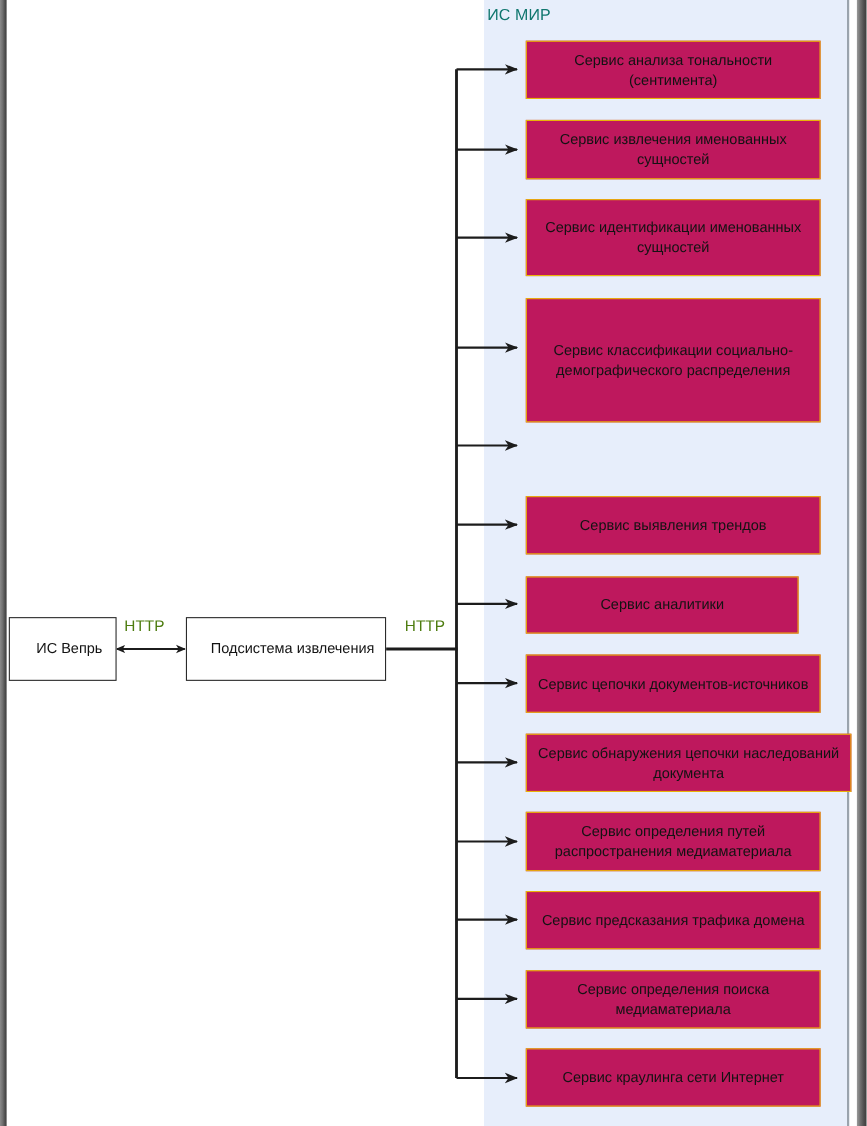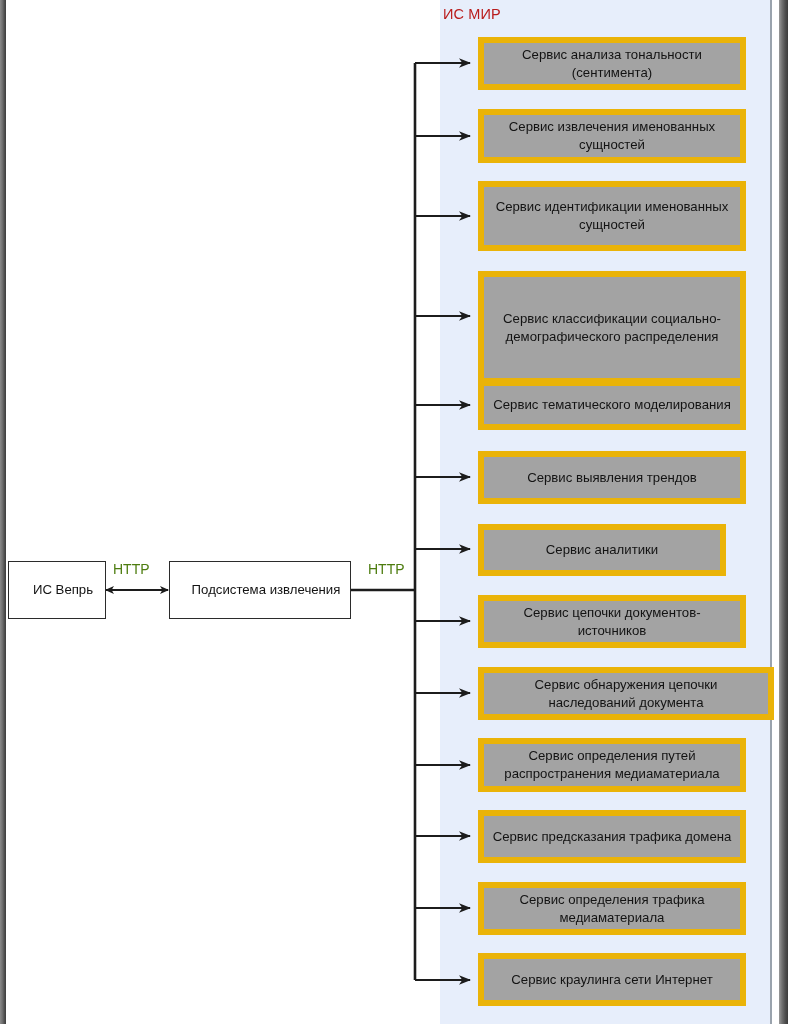--- a/index.html
+++ b/index.html
@@ -40,31 +40,31 @@
     height: 1024px;
     background: #e7eefb;
     border-right: 2px solid #9aa3ad;
     box-sizing: border-box;
   }
   .group-title {
     position: absolute;
     left: 443px;
     top: 6px;
     font-size: 14.5px;
-    color: #b91c1c;
+    color: #0f766e;
     letter-spacing: .1px;
     white-space: nowrap;
   }
 
   
   .box {
     position: absolute;
     box-sizing: border-box;
-    background: #a3a3a3;
-    border: 6px solid #eab308;
+    background: #be185d;
+    border: 1px solid #eab308;
     display: flex;
     align-items: center;
     justify-content: center;
     text-align: center;
     font-size: 13.2px;
     line-height: 1.35;
     color: #131313;
     padding: 2px 8px;
   }
   .box.plain {
@@ -145,31 +145,30 @@
   <div class="box plain" style="left:169px; top:561px; width:182px; height:58px;">Подсистема извлечения</div>
 
   <div class="box" style="left:478px; top:37px; width:268px; height:53px;">Сервис анализа тональности (сентимента)</div>
 
   <div class="box" style="left:478px; top:109px; width:268px; height:54px;">Сервис извлечения именованных сущностей</div>
 
   <div class="box" style="left:478px; top:181px; width:268px; height:70px;text-align:center;">Сервис идентификации именованных сущностей</div>
 
   <div class="box" style="left:478px; top:271px; width:268px; height:113px;">Сервис классификации социально-демографического распределения</div>
 
-  <div class="box" style="left:478px; top:380px; width:268px; height:50px;">Сервис тематического моделирования</div>
 
   <div class="box" style="left:478px; top:451px; width:268px; height:53px;">Сервис выявления трендов</div>
 
   <div class="box" style="left:478px; top:524px; width:248px; height:52px;">Сервис аналитики</div>
 
   <div class="box" style="left:478px; top:595px; width:268px; height:53px;">Сервис цепочки документов-источников</div>
 
   <div class="box" style="left:478px; top:667px; width:296px; height:53px;">Сервис обнаружения цепочки наследований документа</div>
 
   <div class="box" style="left:478px; top:738px; width:268px; height:54px;">Сервис определения путей распространения медиаматериала</div>
 
   <div class="box" style="left:478px; top:810px; width:268px; height:53px;">Сервис предсказания трафика домена</div>
 
-  <div class="box" style="left:478px; top:882px; width:268px; height:53px;">Сервис определения трафика медиаматериала</div>
+  <div class="box" style="left:478px; top:882px; width:268px; height:53px;">Сервис определения поиска медиаматериала</div>
 
   <div class="box" style="left:478px; top:953px; width:268px; height:53px;">Сервис краулинга сети Интернет</div>
 
 </div>
 
 </body></html>

